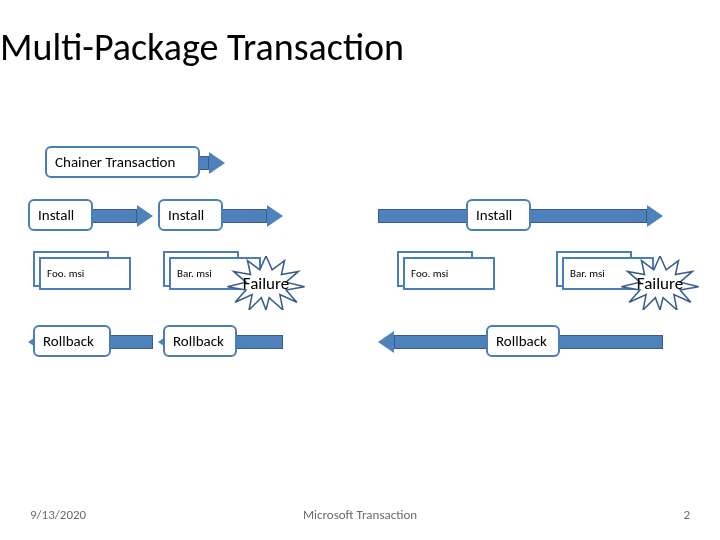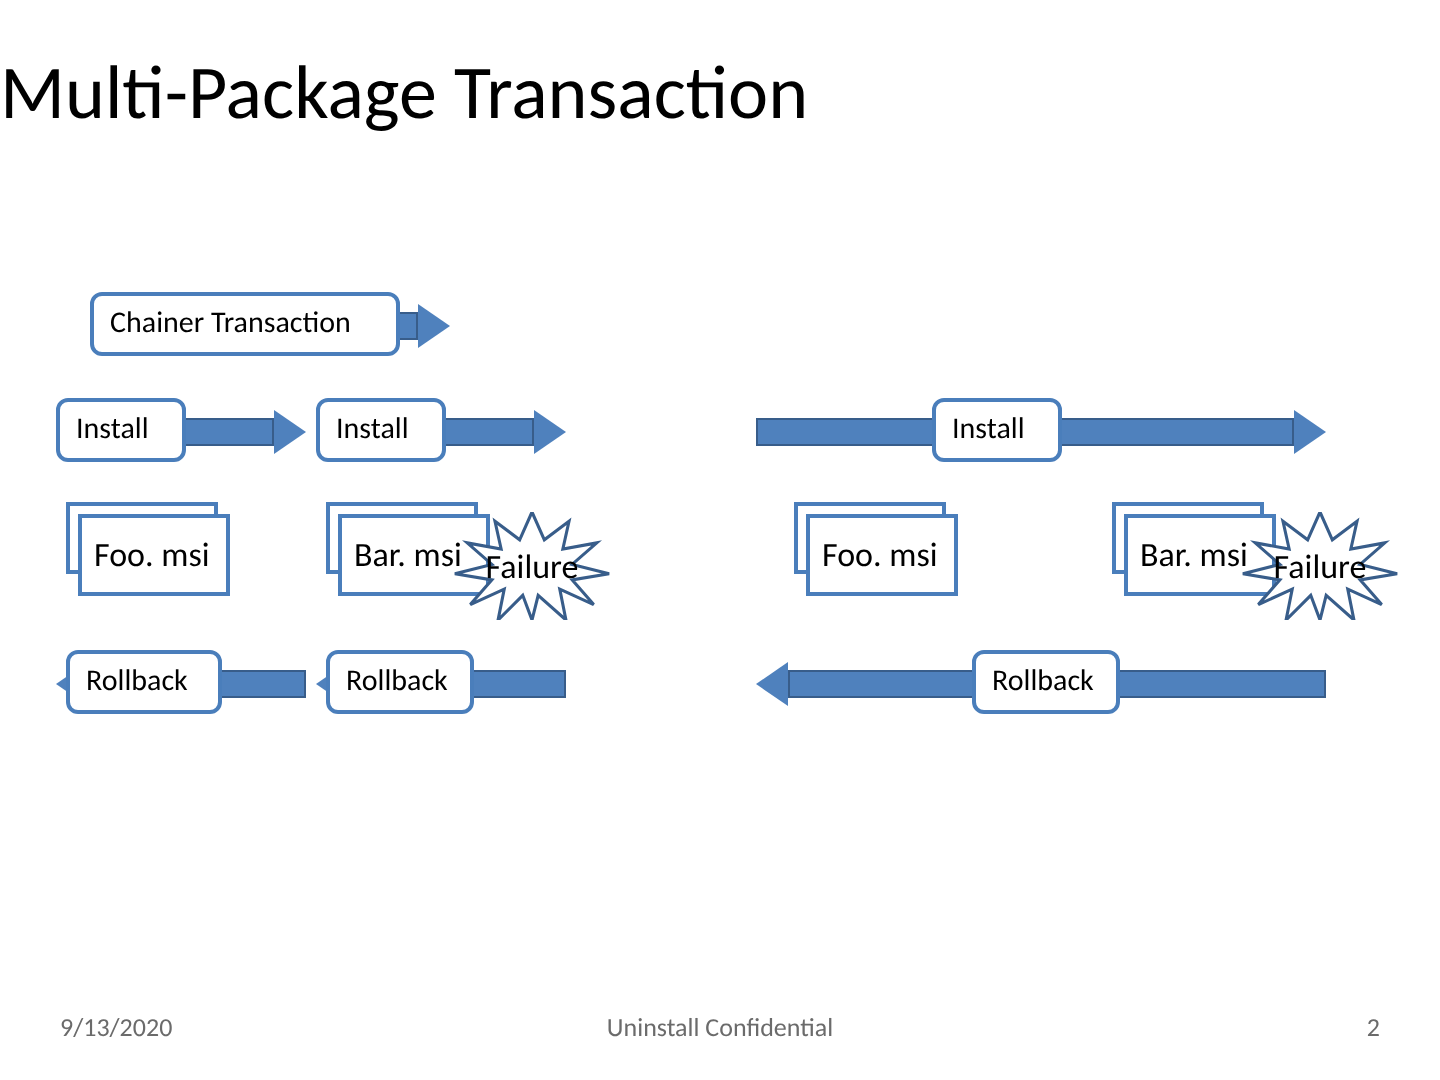--- a/index.html
+++ b/index.html
@@ -28,24 +28,24 @@
     color: #000;
     font-size: 15px;
     padding: 5px 8px;
     text-align: left;
   }
   .msi-box {
     position: absolute;
     background: #fff;
     border: 2px solid #4a7ebb;
     color: #000;
-    font-size: 17px;
+    font-size: 11px;
     padding: 8px 6px;
     text-align: left;
-    width: 76px;
+    width: 92px;
   }
   .msi-shadow {
     position: absolute;
     background: #fff;
     border: 2px solid #4a7ebb;
     width: 76px;
     height: 36px;
   }
   .arrow {
     position: absolute;
@@ -180,14 +180,14 @@
 </div>
 <div class="label-box" style="left:163px; top:325px; width:74px;">Rollback</div>
 
 <div class="arrow" style="left:378px; top:331px; width:285px;">
   <div class="shaft" style="right:0; left:16px;"></div>
   <div class="head-left"></div>
 </div>
 <div class="label-box" style="left:486px; top:325px; width:74px;">Rollback</div>
 
 <div class="footer-date">9/13/2020</div>
-<div class="footer-conf">Uninstall Confidential</div>
+<div class="footer-conf">Microsoft Transaction</div>
 <div class="footer-page">2</div>
 
 </body></html>

